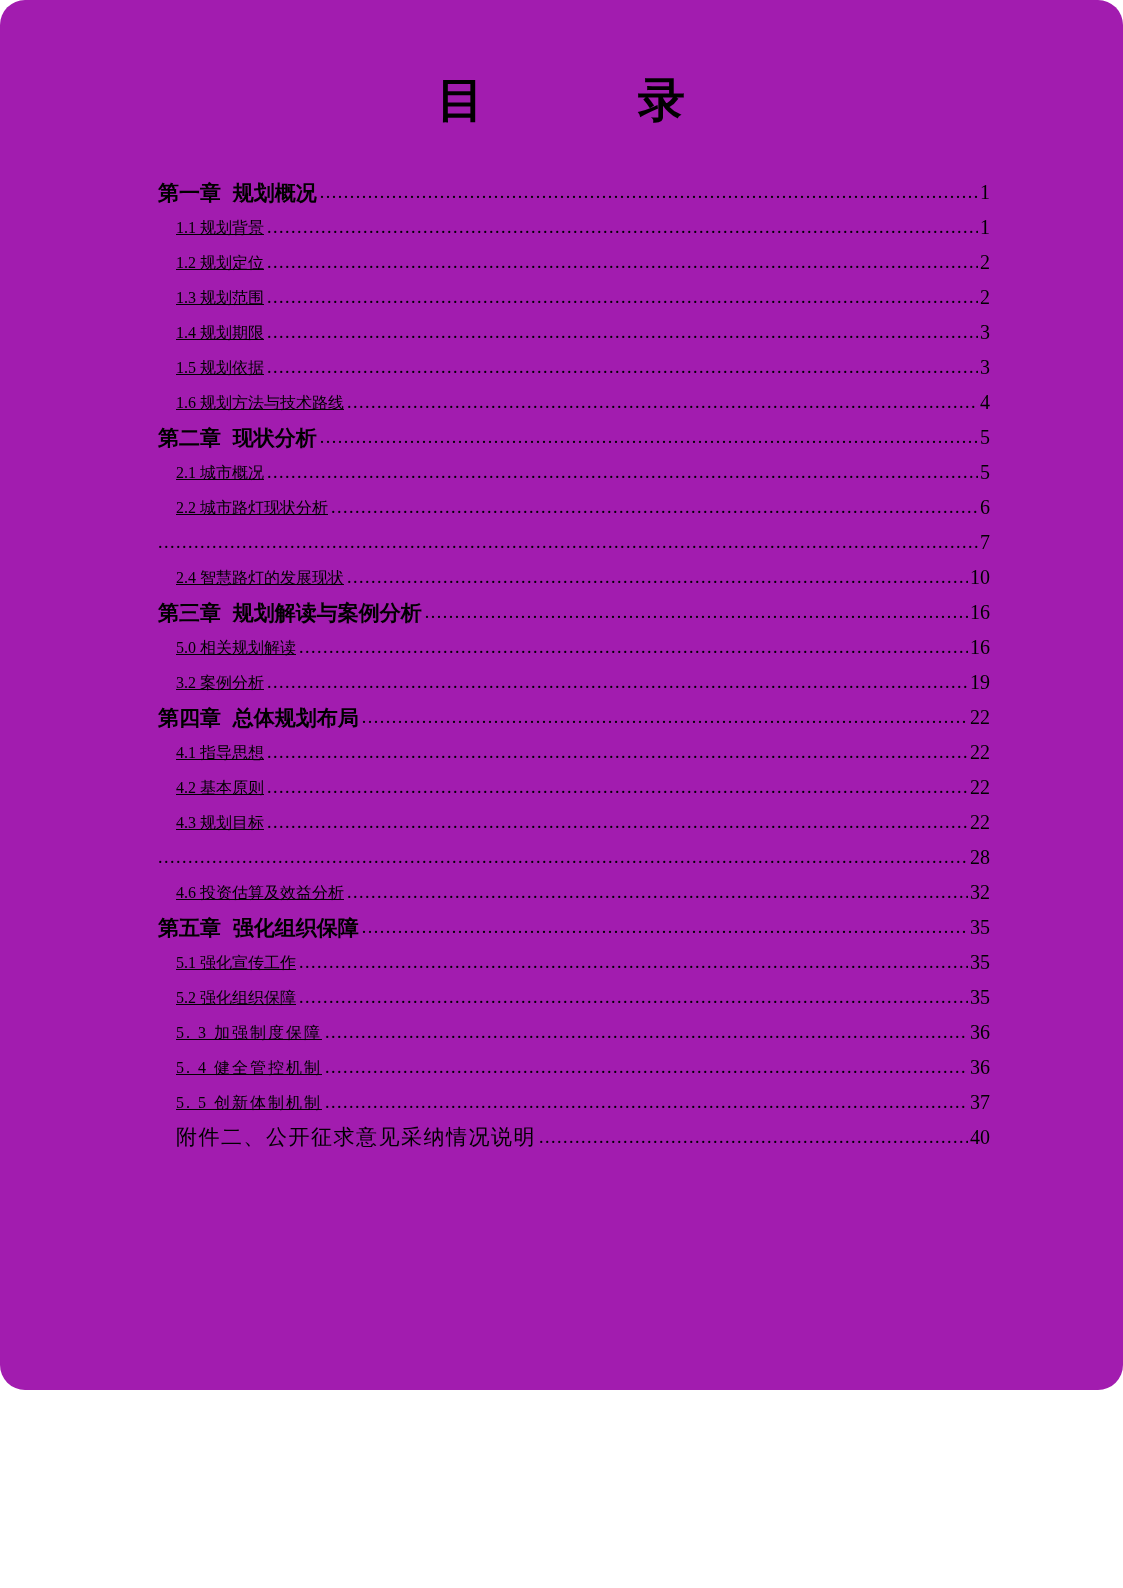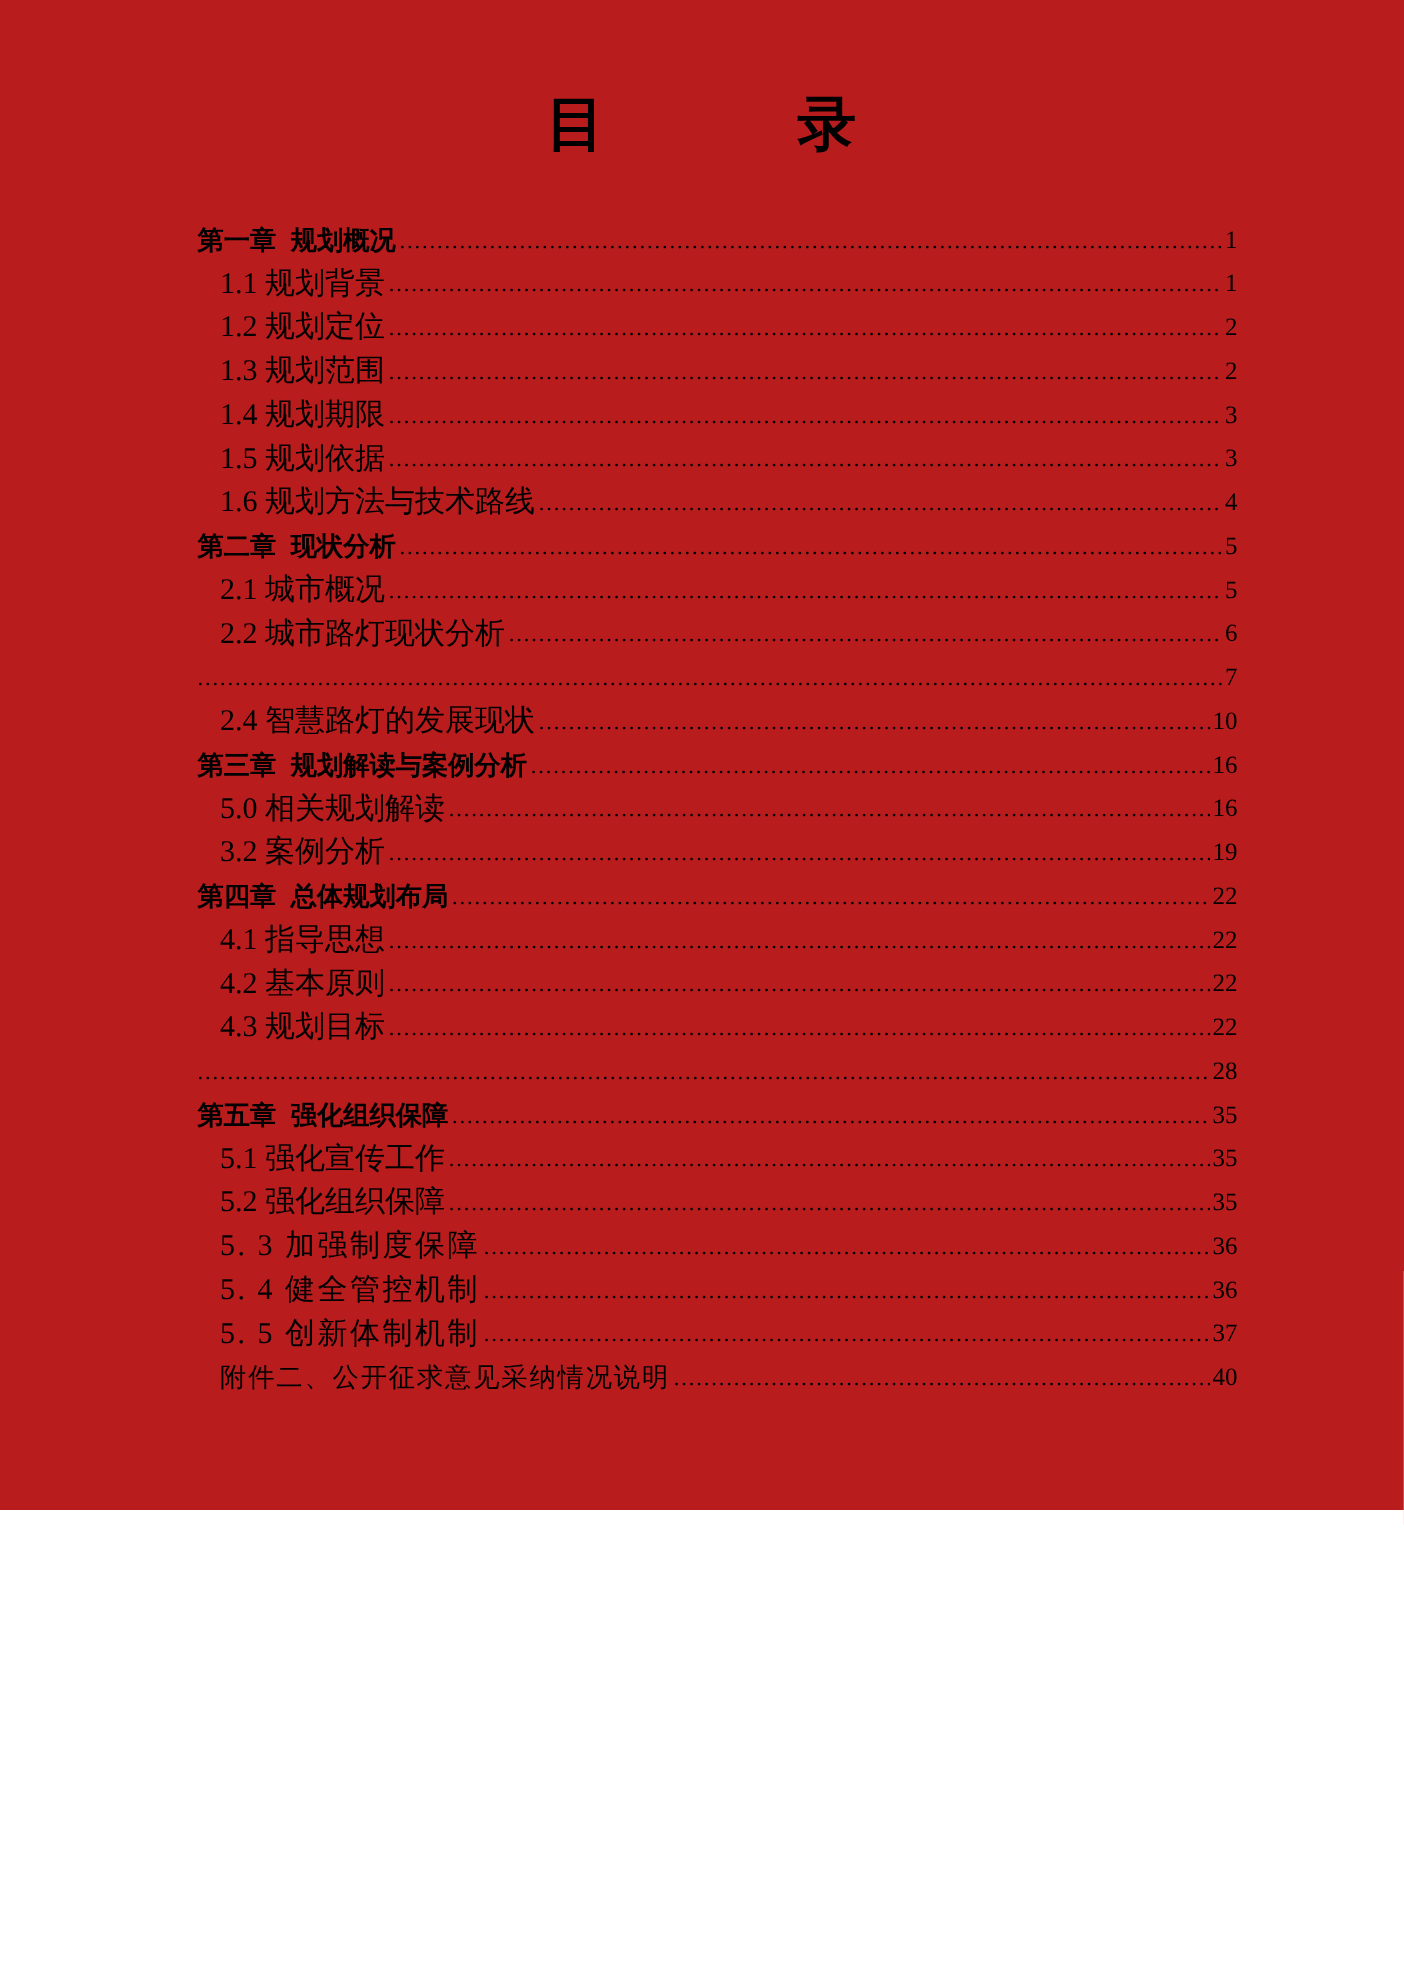--- a/index.html
+++ b/index.html
@@ -10,23 +10,24 @@
   body {
     width: 1123px;
     height: 1588px;
     font-family: "Liberation Serif", serif;
     color: #000000;
     overflow: hidden;
   }
   .page {
     position: relative;
     width: 1123px;
-    height: 1208px;
-    background: #b91c1c;
+    height: 1390px;
+    background: #a21caf;
     box-sizing: border-box;
+    border-radius: 25px;
   }
   .doc-title {
     padding-top: 70px;
     text-align: center;
     font-size: 47px;
     line-height: 60px;
     font-weight: bold;
     white-space: pre;
     font-family: "Liberation Serif", serif;
     letter-spacing: 1px;
@@ -65,22 +66,23 @@
   }
   
   .toc-row.chapter .label {
     font-family: "Liberation Sans", sans-serif;
     font-weight: bold;
     font-size: 21px;
   }
   
   .toc-row.section .label {
     font-family: "Liberation Serif", serif;
-    font-size: 24px;
+    font-size: 16px;
     padding-left: 18px;
+    text-decoration: underline;
   }
   
   .toc-row.spaced .label {
     letter-spacing: 2px;
   }
   
   .toc-row.appendix .label {
     font-family: "Liberation Serif", serif;
     font-size: 21px;
     padding-left: 18px;
@@ -185,20 +187,25 @@
   </div>
       <div class="toc-row section">
     <span class="label">4.3 规划目标</span>
     <span class="dots"></span>
     <span class="pagenum">22</span>
   </div>
       <div class="toc-row section">
     <span class="dots"></span>
     <span class="pagenum">28</span>
   </div>
+      <div class="toc-row section">
+    <span class="label">4.6 投资估算及效益分析</span>
+    <span class="dots"></span>
+    <span class="pagenum">32</span>
+  </div>
       <div class="toc-row chapter">
     <span class="label">第五章  强化组织保障</span>
     <span class="dots"></span>
     <span class="pagenum">35</span>
   </div>
       <div class="toc-row section">
     <span class="label">5.1 强化宣传工作</span>
     <span class="dots"></span>
     <span class="pagenum">35</span>
   </div>

